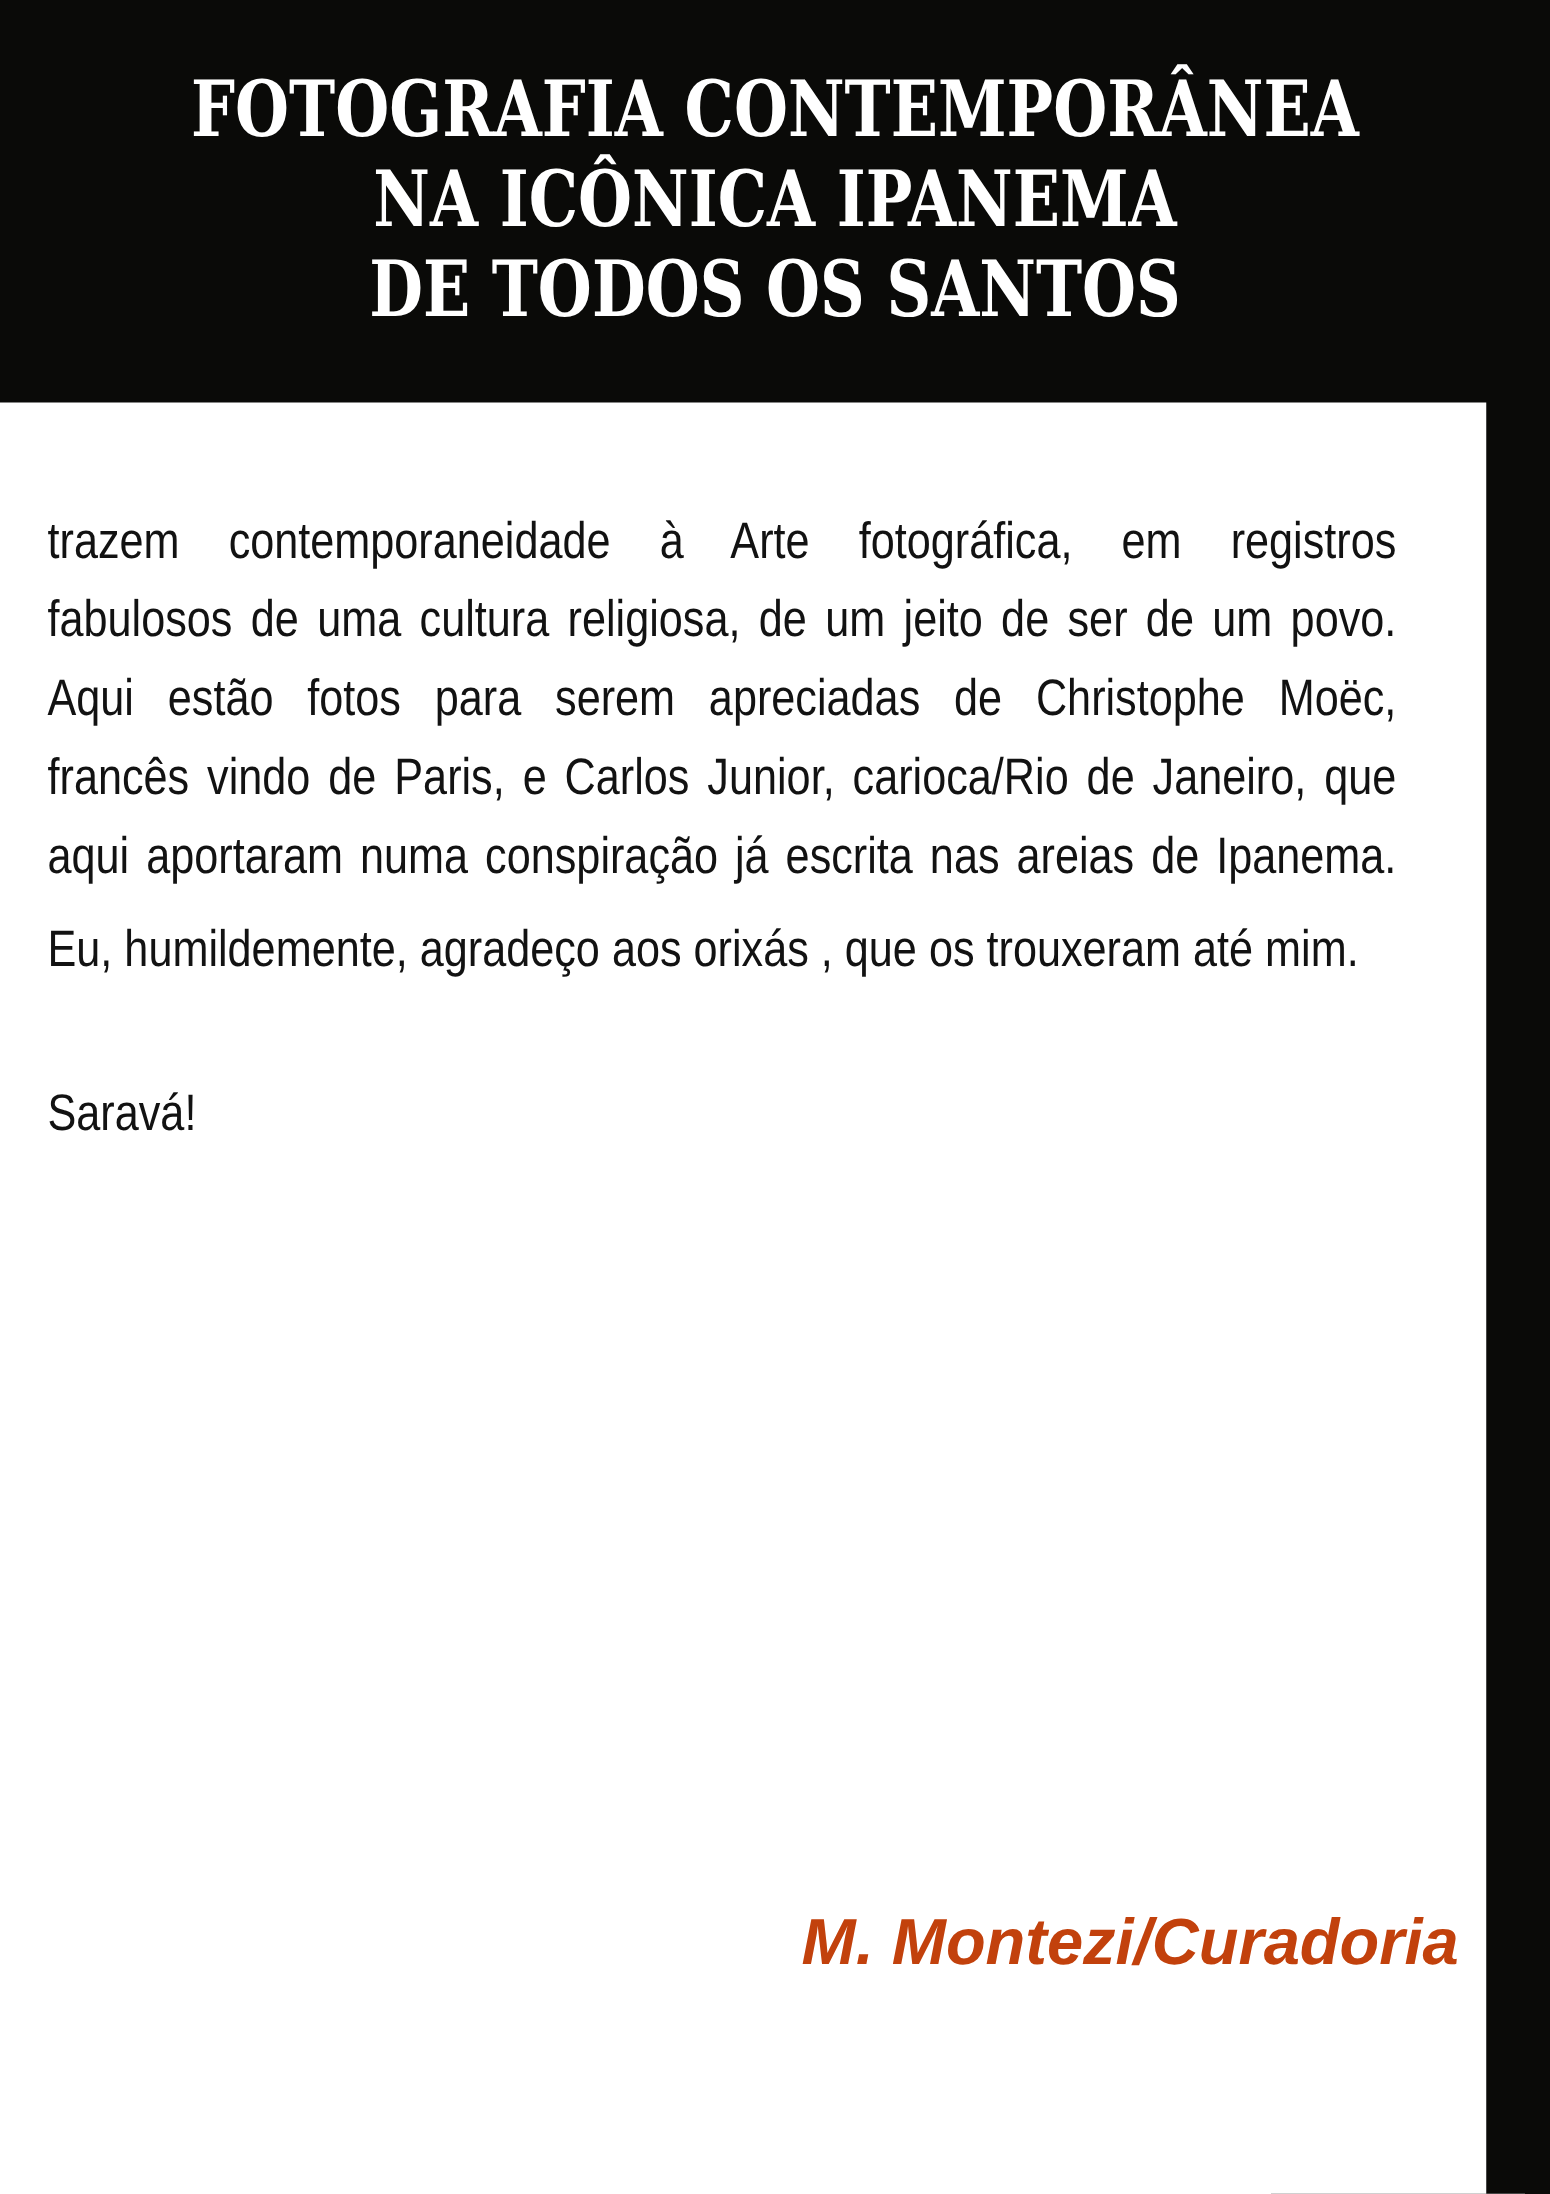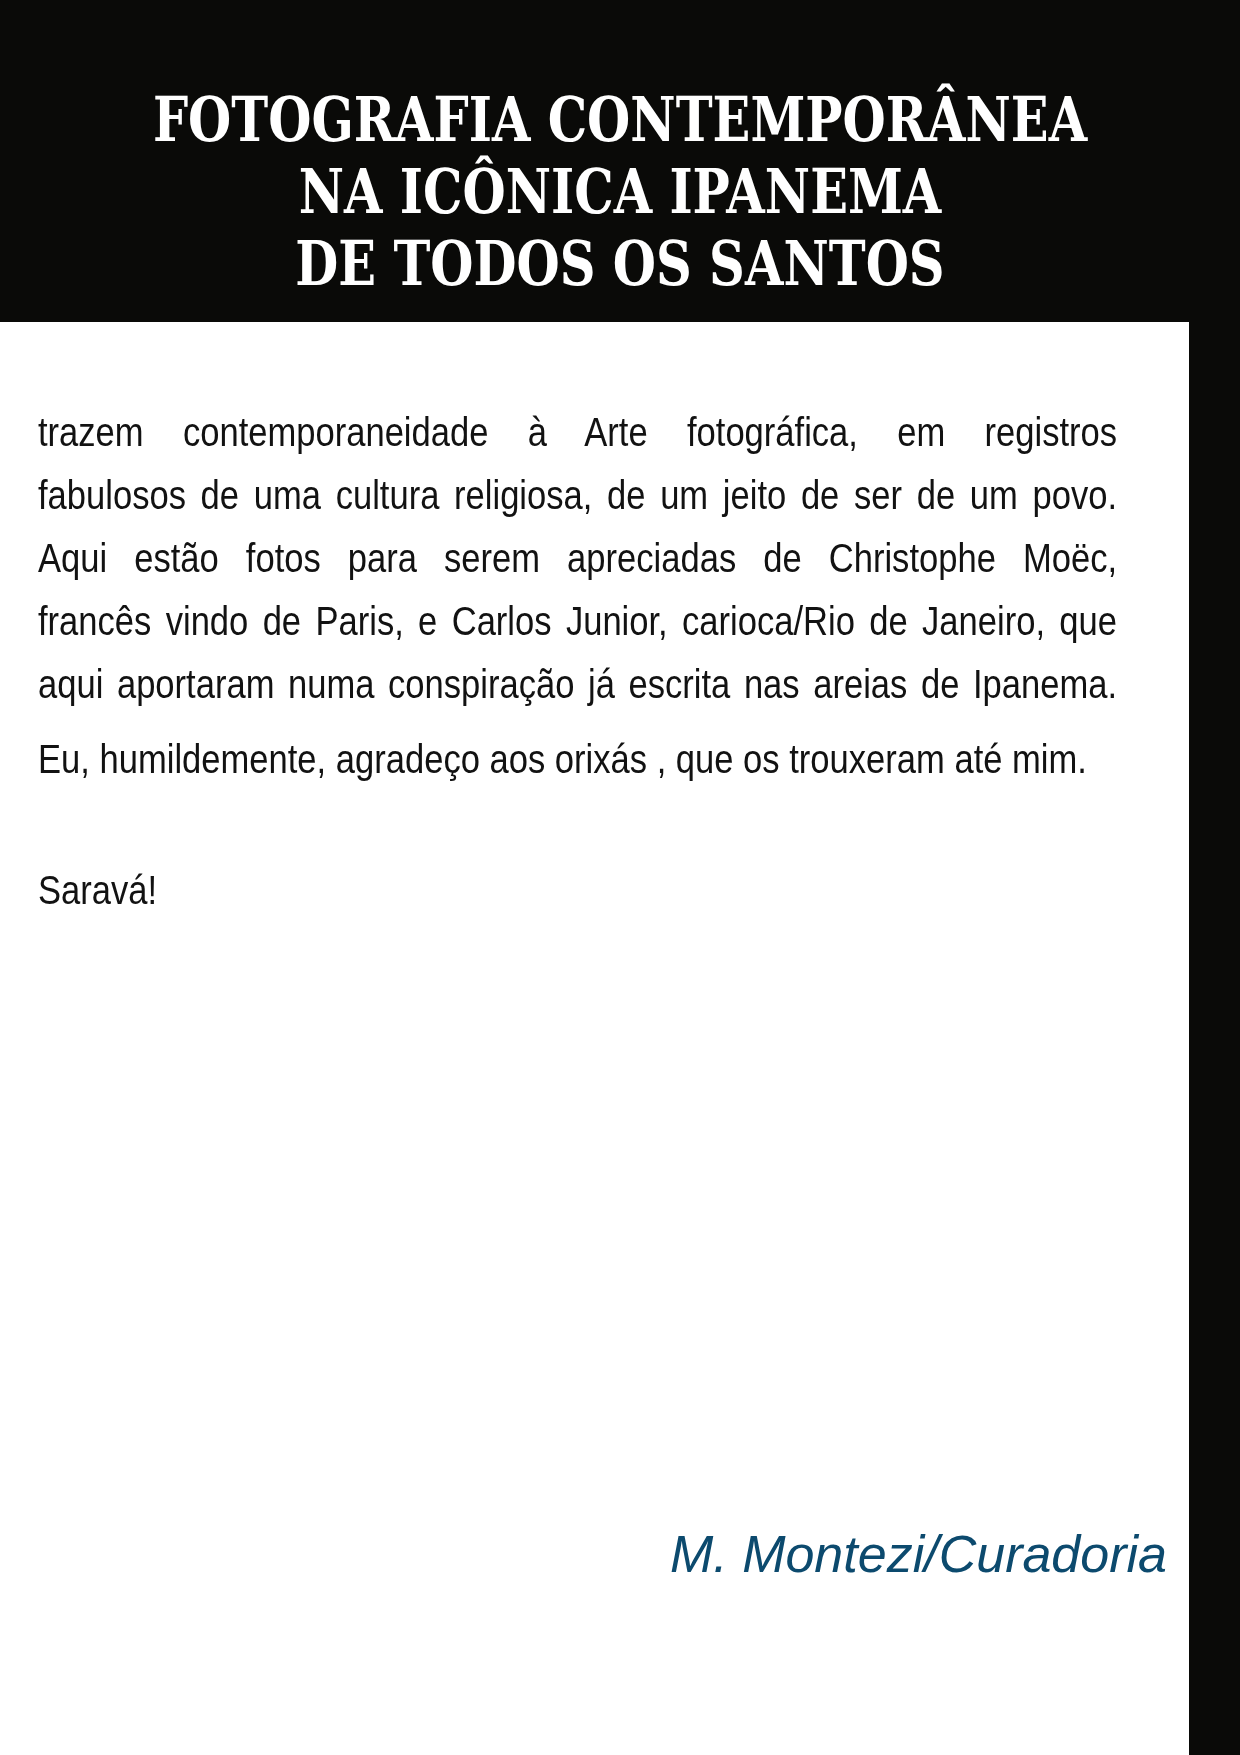--- a/index.html
+++ b/index.html
@@ -10,21 +10,20 @@
     overflow: hidden;
     background: var(--background, #0a0a08);
   }
 
   
   .banner {
     position: absolute;
     top: 0; left: 0;
     width: 1240px;
     height: 322px;
-    margin-top: 32px;
   }
   .banner-inner {
     padding-top: 52px;
     text-align: center;
     white-space: nowrap;
     color: var(--header-text, #ffffff);
     font-family: "DejaVu Serif", serif;
     font-weight: bold;
     font-size: 62px;
     line-height: 72px;
@@ -61,25 +60,25 @@
     text-align-last: justify;
   }
   .closing { margin-top: 12px; }
   .salutation { margin-top: 68px; }
 
   .signature {
     position: absolute;
     top: 1206px;
     right: 22px;
     font-family: "Liberation Sans", sans-serif;
-    font-weight: normal;
+    font-weight: bold;
     font-style: italic;
     font-size: 52px;
     line-height: 1;
-    color: #0c4a6e;
+    color: #c2410c;
     white-space: nowrap;
   }
 </style>
 </head>
 <body>
 
 <header class="banner">
   <div class="banner-inner">
     <div class="title-line">FOTOGRAFIA CONTEMPORÂNEA</div>
     <div class="title-line">NA ICÔNICA IPANEMA</div>

